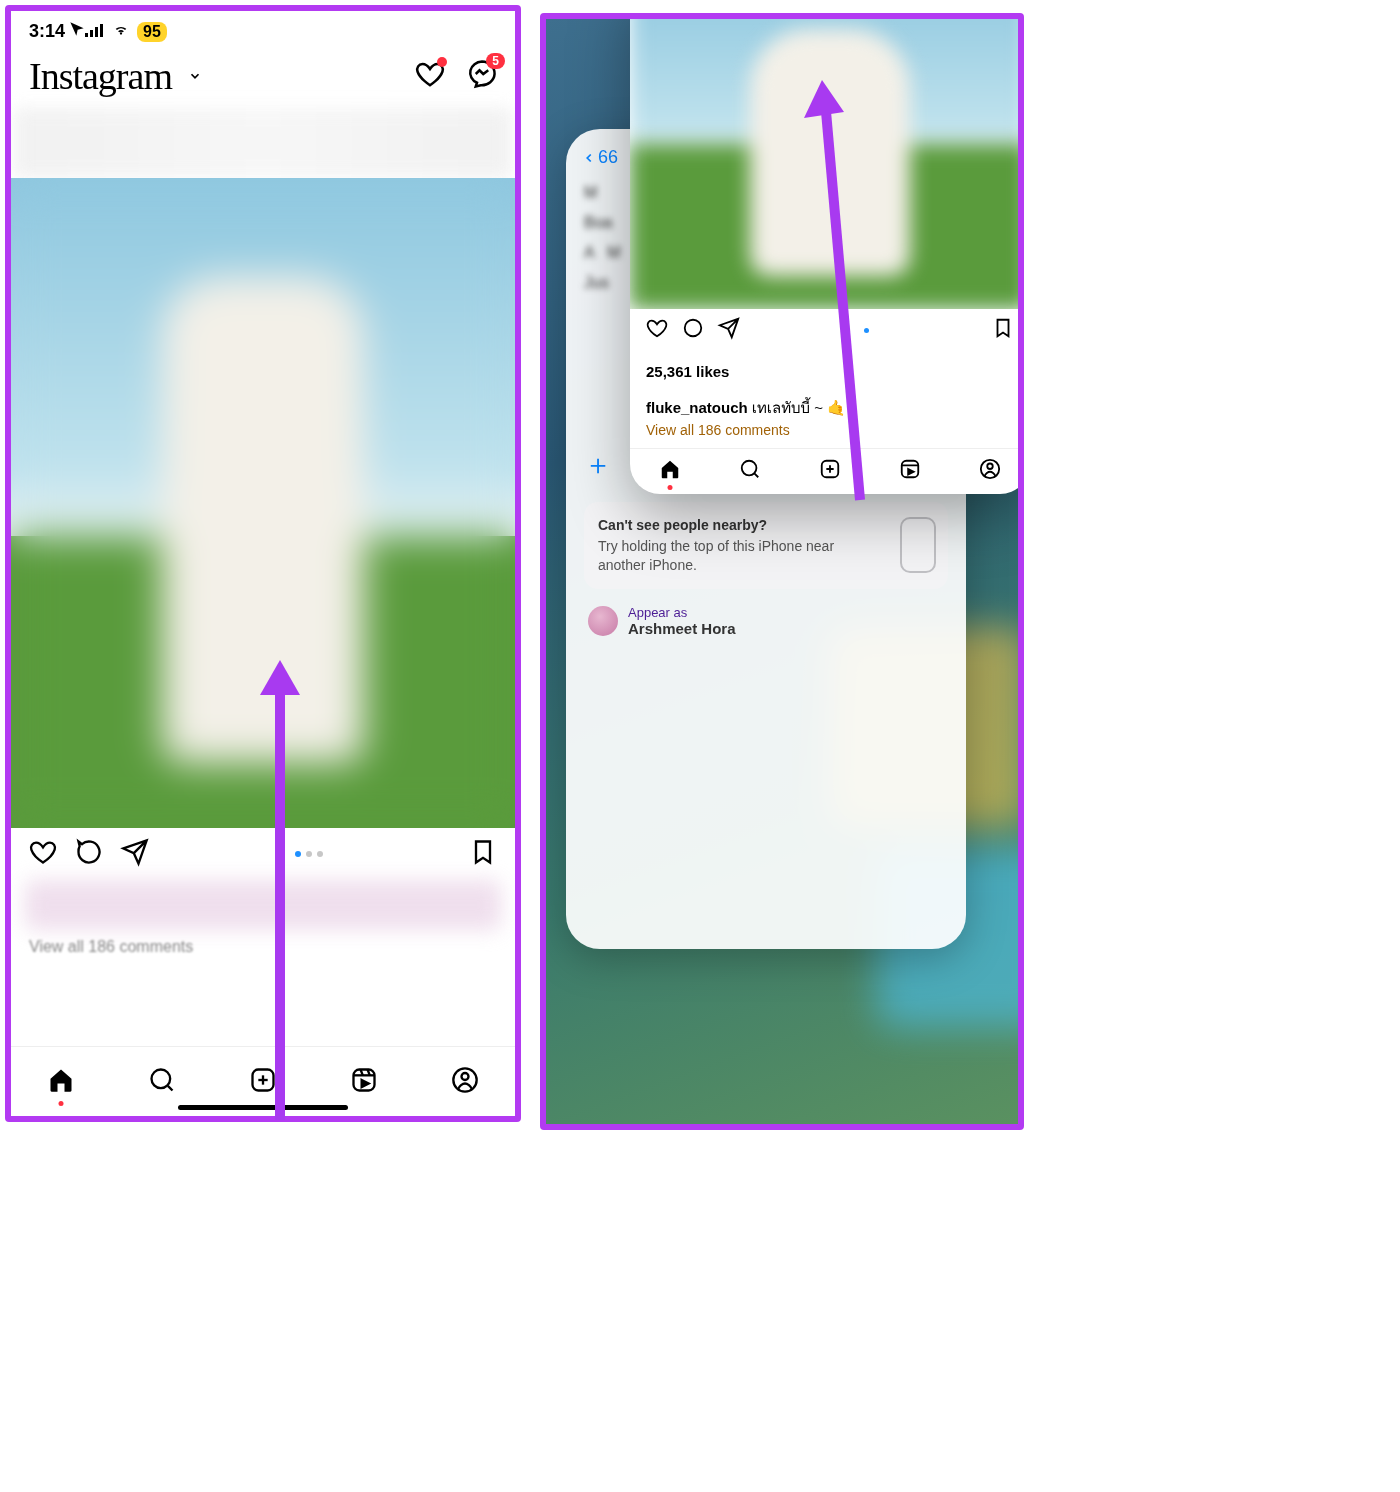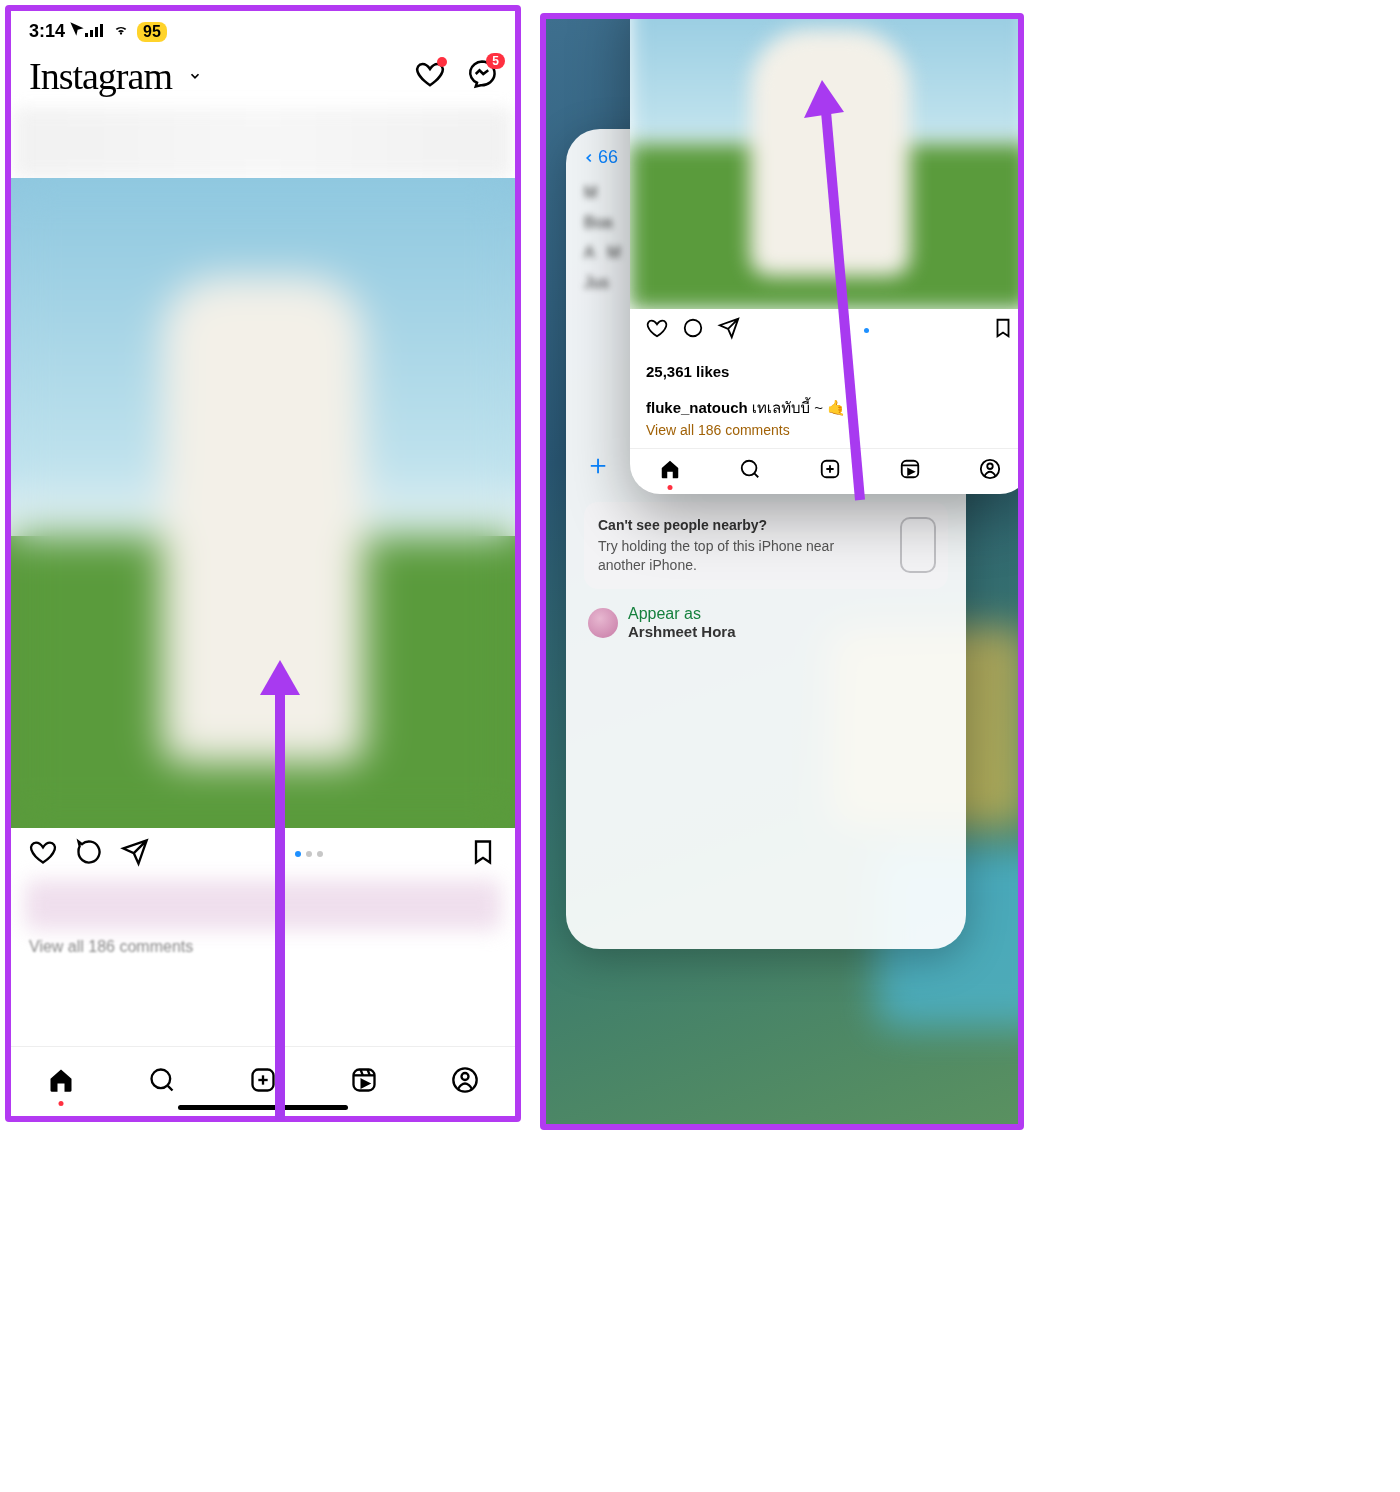--- a/index.html
+++ b/index.html
@@ -56,21 +56,21 @@
   .card-back { position:absolute; left:20px; top:110px; width:400px; height:820px; background:rgba(255,255,255,0.92); border-radius:34px; box-shadow:0 10px 40px rgba(0,0,0,.25); padding:10px; }
   .back-header{ color:#0a84ff; font-size:18px; font-weight:500; padding:8px 6px 4px; display:flex; align-items:center; gap:2px;}
   .back-body { padding:6px 8px; font-size:16px; color:#333; }
   .back-row { padding:6px 0; filter: blur(3px); }
   .plus-circle { color:#0a84ff; font-size:28px; padding: 8px 0; }
   .namedrop { background:#f3f3f5; border-radius:14px; margin:10px 0; padding:14px 64px 14px 14px; color:#555; font-size:14px; line-height:1.35; position:relative;}
   .namedrop b { color:#333; display:block; margin-bottom:2px; font-weight:600;}
   .namedrop .phone-sil{ position:absolute; right:12px; top:50%; transform:translateY(-50%); width:36px; height:56px; border:2px solid #c0c0c4; border-radius:10px;}
   .appear-row { display:flex; align-items:center; gap:10px; padding:6px 4px;}
   .appear-avatar{ width:30px; height:30px; border-radius:50%; background: radial-gradient(circle at 40% 35%, #e7b7d0, #c77aa6);}
-  .appear-text small{ display:block; color:#15803d; font-size:16px;}
+  .appear-text small{ display:block; color:#4c1d95; font-size:13px;}
   .appear-text span{ font-weight:600; font-size:15px;}
 
   .card-front { position:absolute; left:84px; top:-40px; width:400px; height:515px; background:#fff; border-radius:30px; box-shadow:0 20px 60px rgba(0,0,0,.35); overflow:hidden; }
   .front-photo { height:330px; position:relative; overflow:hidden;}
   .front-photo .photo-sky, .front-photo .photo-grass, .front-photo .photo-person { filter: blur(10px);}
   .front-photo .photo-grass{ height:50%; }
   .front-actions{ display:flex; align-items:center; padding:8px 16px 4px; gap:14px;}
   .front-actions .fill{ flex:1; display:flex; justify-content:center;}
   .front-actions .dot{ width:5px; height:5px; background:#1e90ff; border-radius:50%;}
   .front-meta{ padding:0 16px; font-size:15px; }

